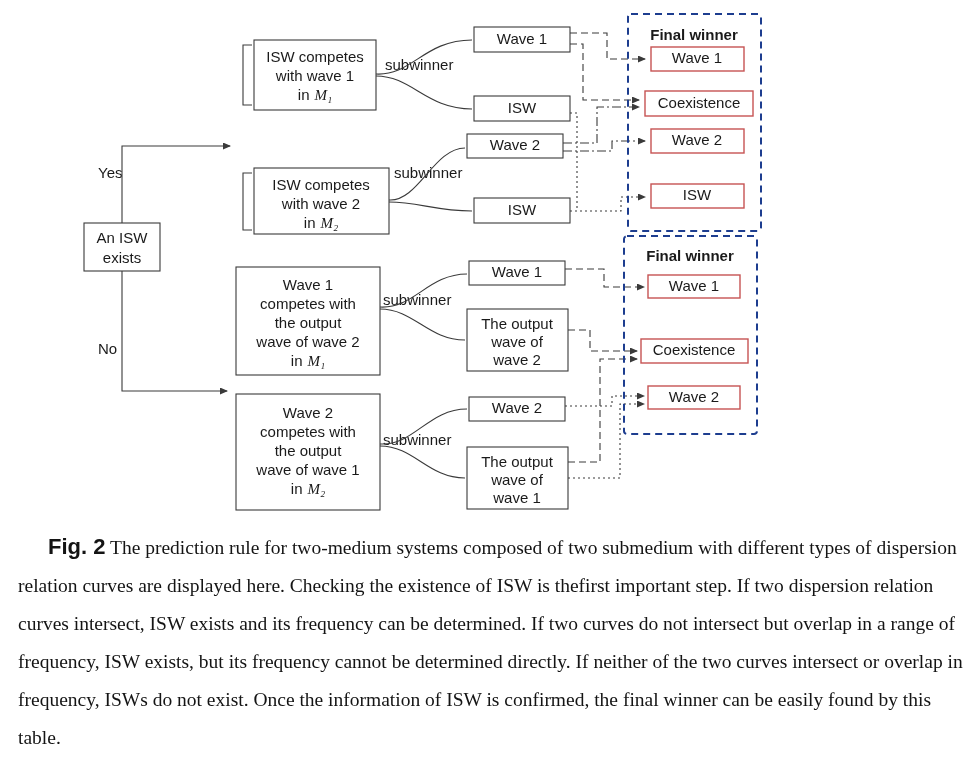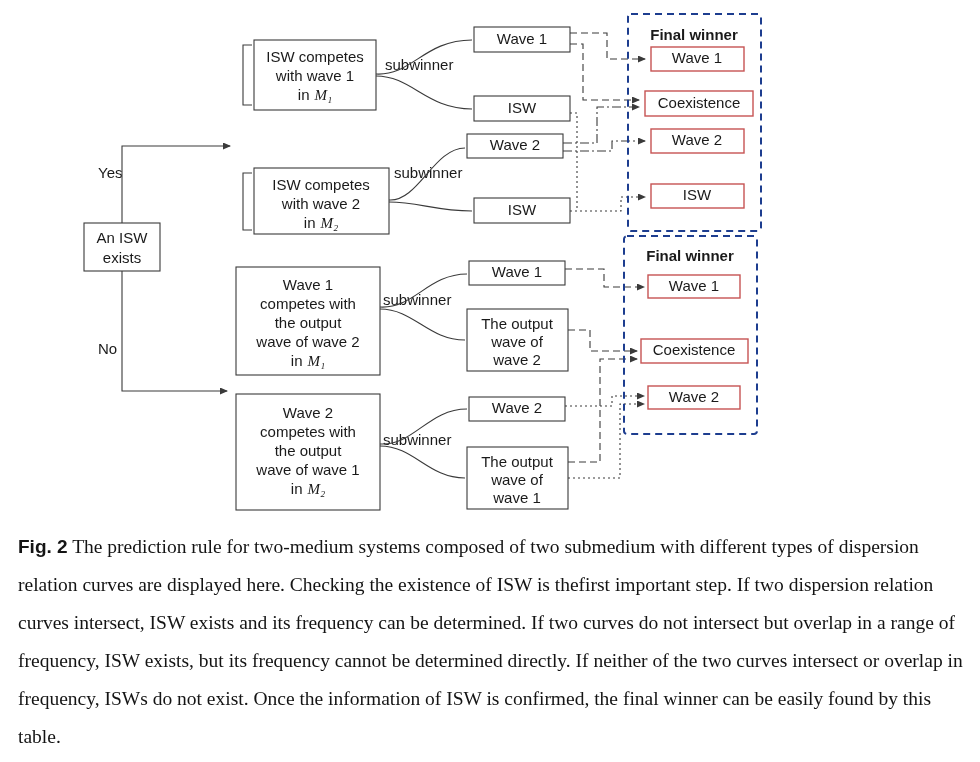--- a/index.html
+++ b/index.html
@@ -16,21 +16,21 @@
   .tt{font-weight:600;}
   .math{font-family:"Liberation Serif",serif;font-style:italic;}
 
   .ln{fill:none;stroke:#3a3a3a;stroke-width:1.1;}
   .dash{stroke-dasharray:7 4;}
   .dot{stroke-dasharray:2 3;}
   .dashdot{stroke-dasharray:9 3 2 3;}
 
   .caption{position:absolute;left:18px;top:528px;width:946px;
            font-family:"Liberation Serif",serif;font-size:19.5px;line-height:38px;color:#141414;}
-  .cap-label{font-family:"Liberation Sans",sans-serif;font-weight:700;font-size:19px;}
+  .cap-label{font-family:"Liberation Sans",sans-serif;font-weight:700;font-size:22px;margin-left:30px;}
 </style>
 </head>
 <body>
 
 <div class="page">
 
 <svg width="980" height="525" viewBox="0 0 980 525">
   <defs>
     <marker id="arr" markerWidth="9" markerHeight="8" refX="7" refY="3.5" orient="auto" markerUnits="userSpaceOnUse">
       <path d="M0,0 L8,3.5 L0,7 Z" fill="#3a3a3a"></path>

